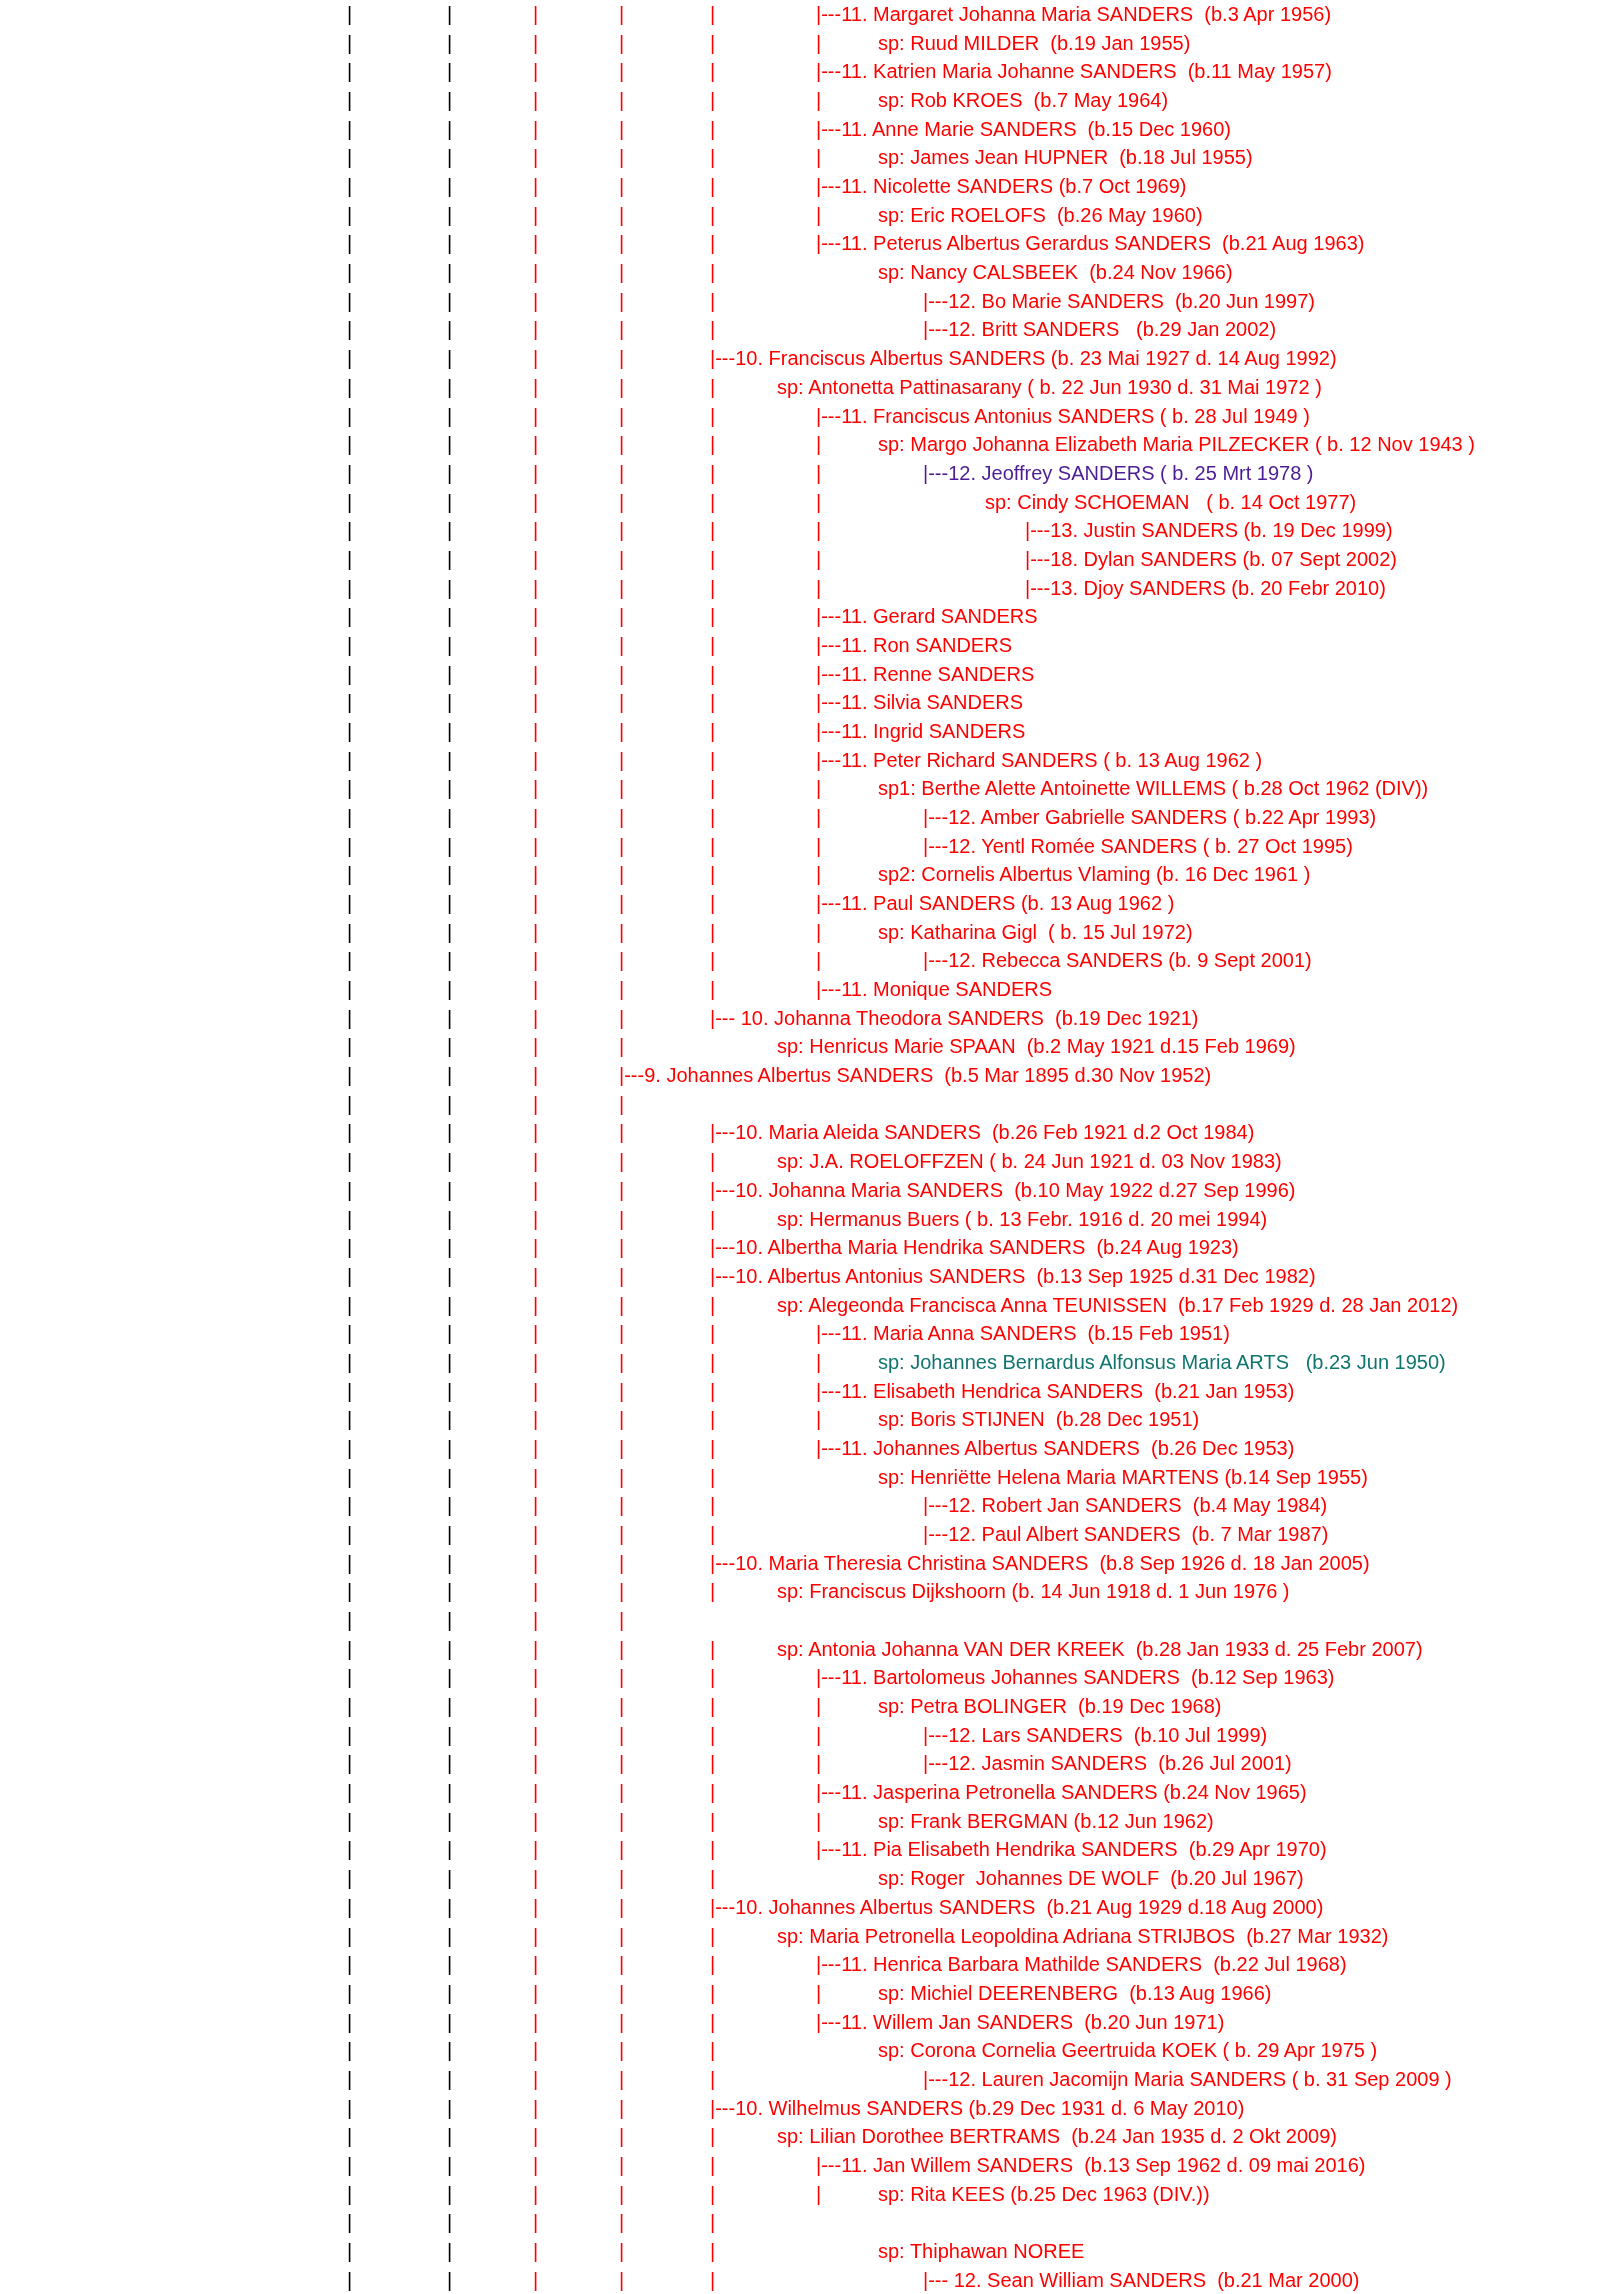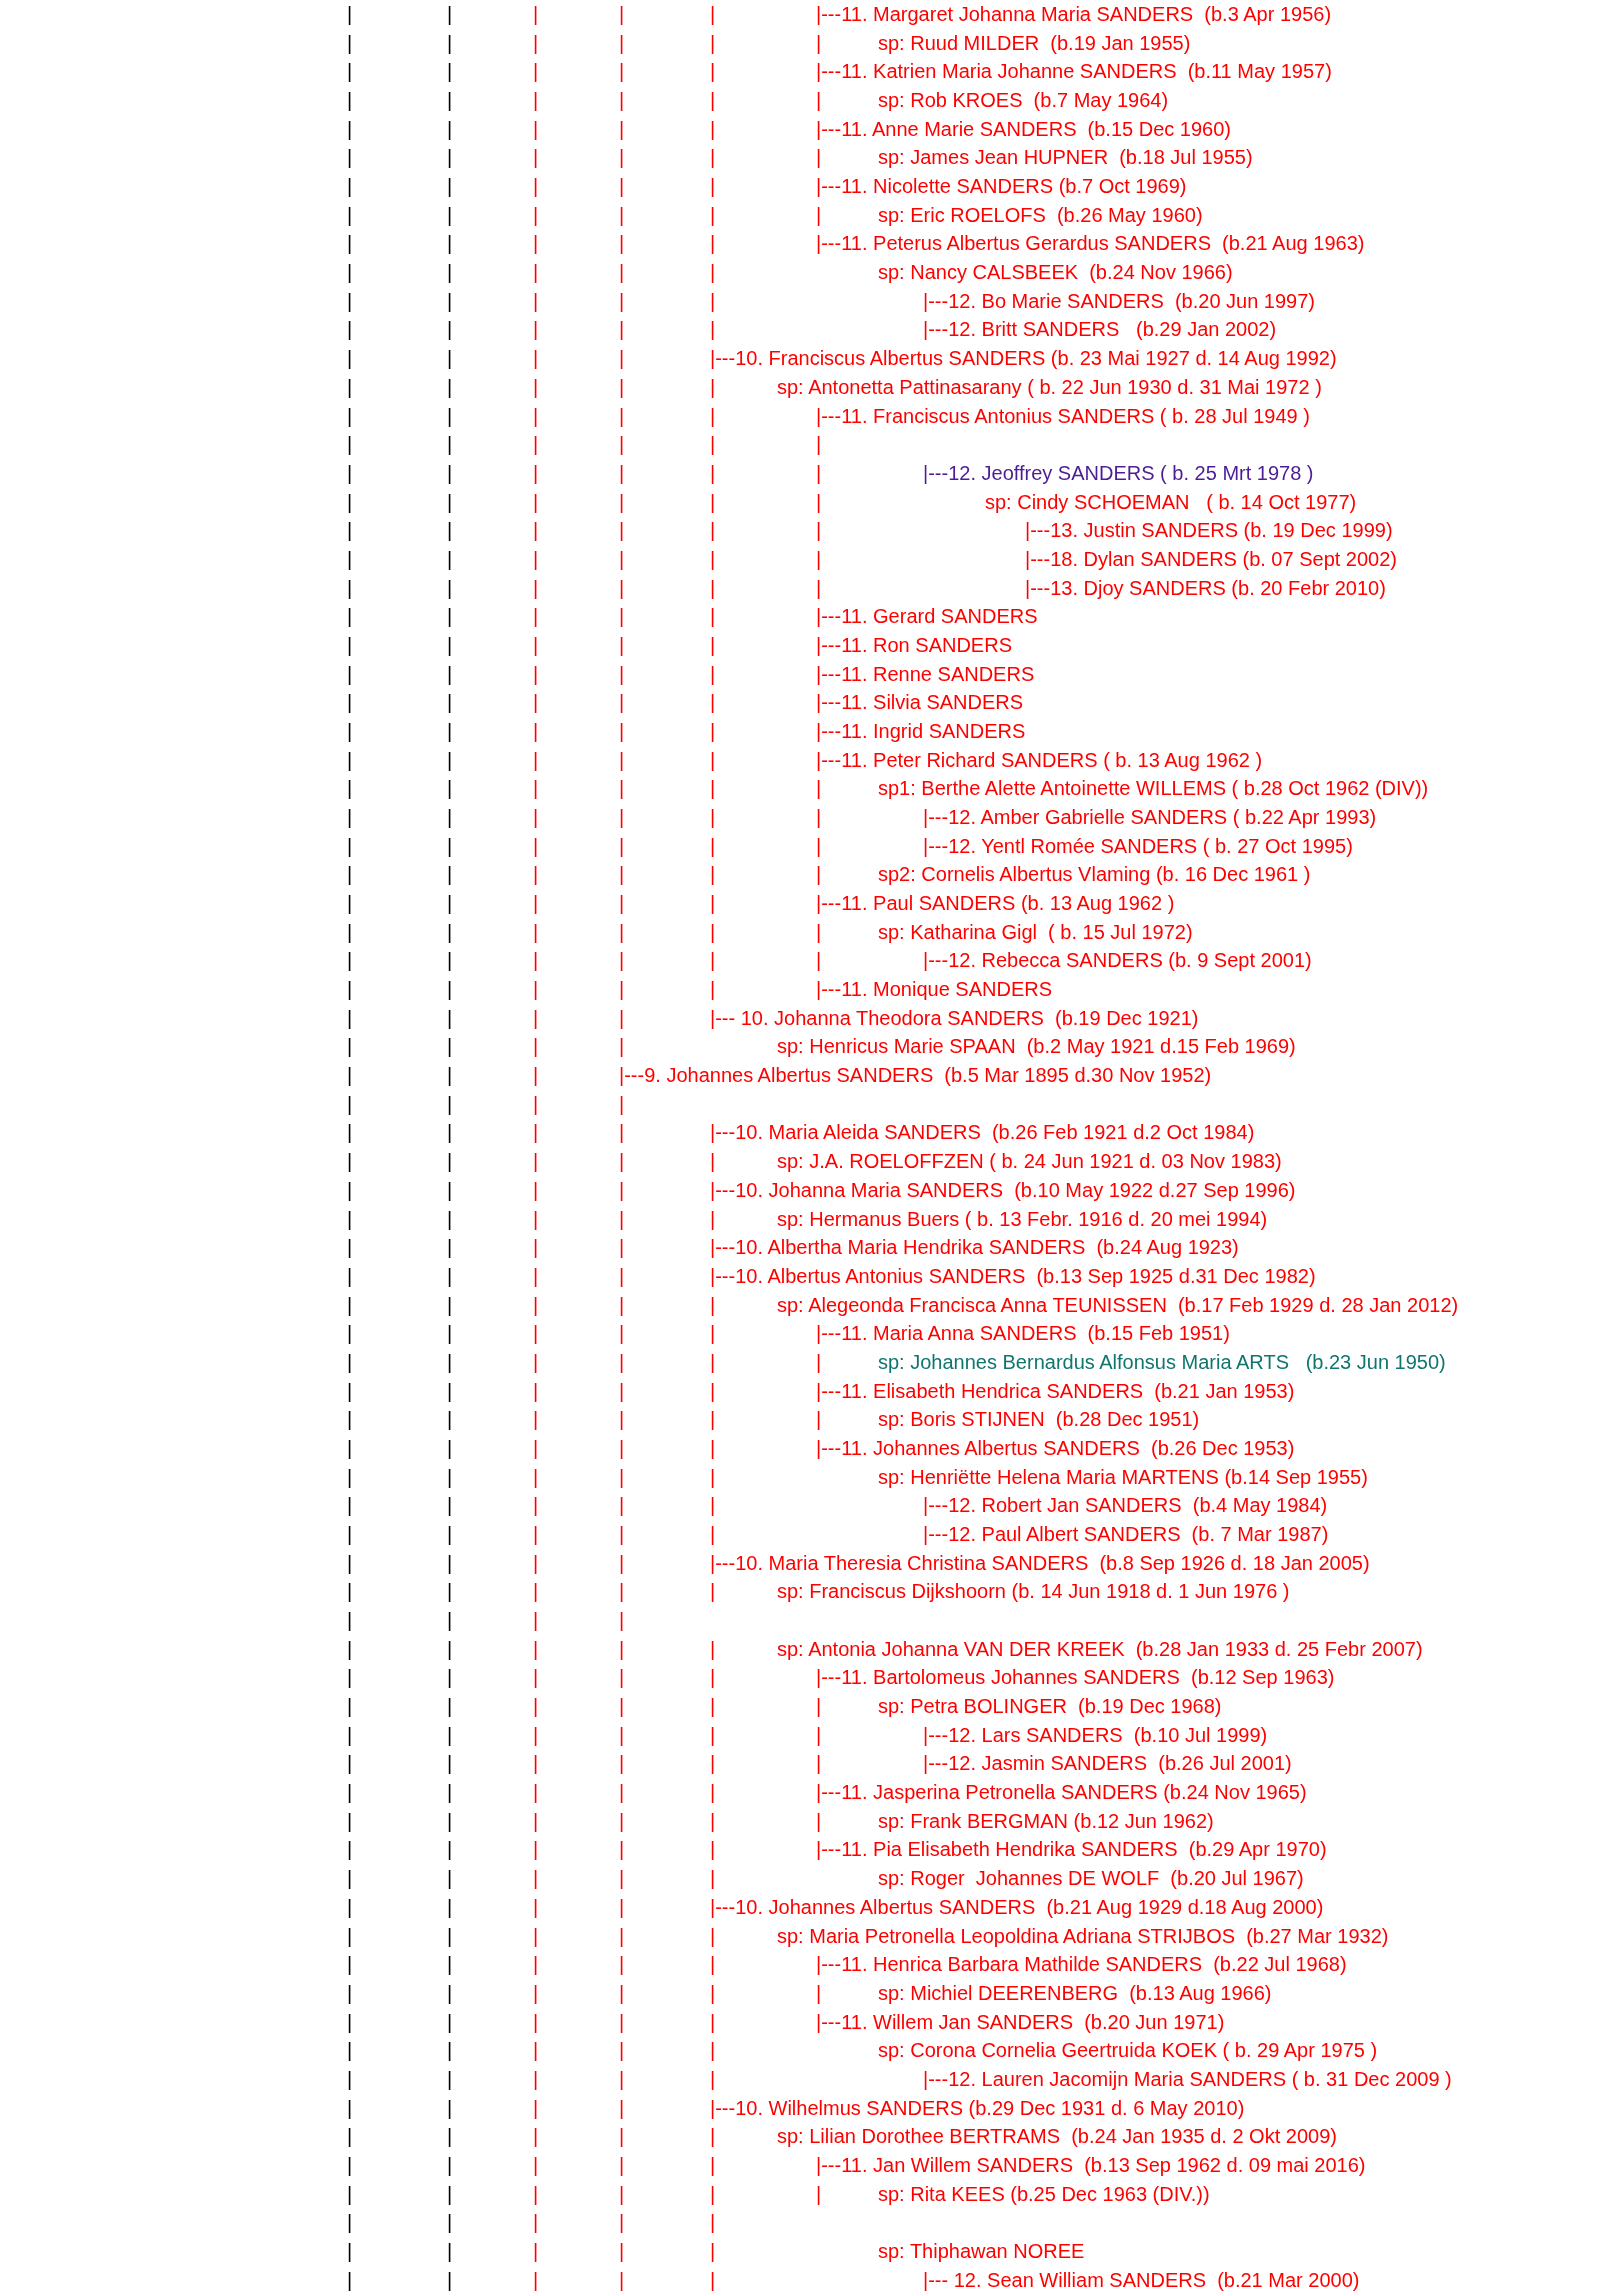--- a/index.html
+++ b/index.html
@@ -161,20 +161,21 @@
         <span class="pipe" style="left: 710px; color: rgb(255, 0, 0);">|</span>
         <span class="txt" style="left: 816px; color: rgb(255, 0, 0);">|---11. Franciscus Antonius SANDERS ( b. 28 Jul 1949 )</span>
       </div>
       <div class="tree-line" style="top: 430px;">
         <span class="pipe" style="left: 347px; color: rgb(0, 0, 0);">|</span>
         <span class="pipe" style="left: 447px; color: rgb(0, 0, 0);">|</span>
         <span class="pipe" style="left: 533px; color: rgb(255, 0, 0);">|</span>
         <span class="pipe" style="left: 619px; color: rgb(255, 0, 0);">|</span>
         <span class="pipe" style="left: 710px; color: rgb(255, 0, 0);">|</span>
         <span class="pipe" style="left: 816px; color: rgb(255, 0, 0);">|</span>
+        <span class="txt" style="left: 878px; color: rgb(255, 0, 0);">sp: Margo Johanna Elizabeth Maria PILZECKER ( b. 12 Nov 1943 )</span>
       </div>
       <div class="tree-line" style="top: 459px;">
         <span class="pipe" style="left: 347px; color: rgb(0, 0, 0);">|</span>
         <span class="pipe" style="left: 447px; color: rgb(0, 0, 0);">|</span>
         <span class="pipe" style="left: 533px; color: rgb(255, 0, 0);">|</span>
         <span class="pipe" style="left: 619px; color: rgb(255, 0, 0);">|</span>
         <span class="pipe" style="left: 710px; color: rgb(255, 0, 0);">|</span>
         <span class="pipe" style="left: 816px; color: rgb(255, 0, 0);">|</span>
         <span class="txt" style="left: 923px; color: #4c1d95;">|---12. Jeoffrey SANDERS ( b. 25 Mrt 1978 )</span>
       </div>
@@ -620,21 +621,21 @@
         <span class="pipe" style="left: 619px; color: rgb(255, 0, 0);">|</span>
         <span class="pipe" style="left: 710px; color: rgb(255, 0, 0);">|</span>
         <span class="txt" style="left: 878px; color: rgb(255, 0, 0);">sp: Corona Cornelia Geertruida KOEK ( b. 29 Apr 1975 )</span>
       </div>
       <div class="tree-line" style="top: 2065px;">
         <span class="pipe" style="left: 347px; color: rgb(0, 0, 0);">|</span>
         <span class="pipe" style="left: 447px; color: rgb(0, 0, 0);">|</span>
         <span class="pipe" style="left: 533px; color: rgb(255, 0, 0);">|</span>
         <span class="pipe" style="left: 619px; color: rgb(255, 0, 0);">|</span>
         <span class="pipe" style="left: 710px; color: rgb(255, 0, 0);">|</span>
-        <span class="txt" style="left: 923px; color: rgb(255, 0, 0);">|---12. Lauren Jacomijn Maria SANDERS ( b. 31 Dec 2009 )</span>
+        <span class="txt" style="left: 923px; color: rgb(255, 0, 0);">|---12. Lauren Jacomijn Maria SANDERS ( b. 31 Sep 2009 )</span>
       </div>
       <div class="tree-line" style="top: 2094px;">
         <span class="pipe" style="left: 347px; color: rgb(0, 0, 0);">|</span>
         <span class="pipe" style="left: 447px; color: rgb(0, 0, 0);">|</span>
         <span class="pipe" style="left: 533px; color: rgb(255, 0, 0);">|</span>
         <span class="pipe" style="left: 619px; color: rgb(255, 0, 0);">|</span>
         <span class="txt" style="left: 710px; color: rgb(255, 0, 0);">|---10. Wilhelmus SANDERS (b.29 Dec 1931 d. 6 May 2010)</span>
       </div>
       <div class="tree-line" style="top: 2122px;">
         <span class="pipe" style="left: 347px; color: rgb(0, 0, 0);">|</span>

